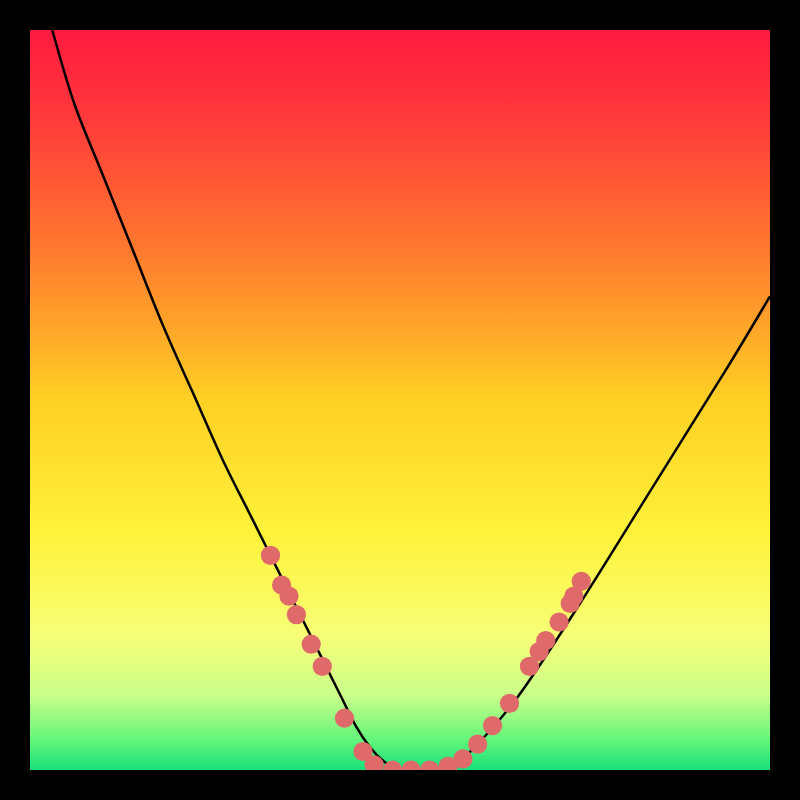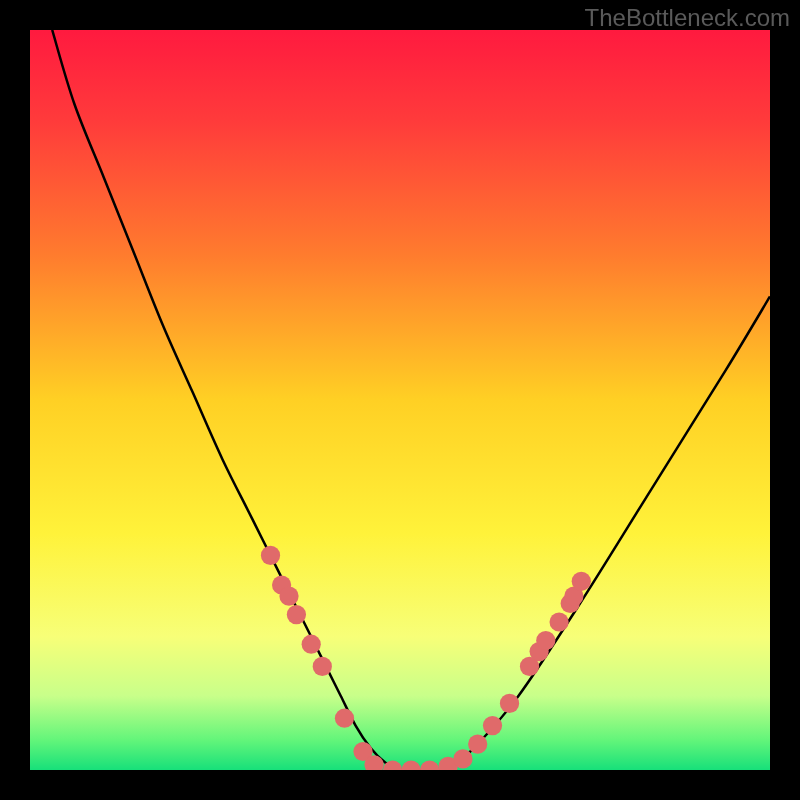--- a/index.html
+++ b/index.html
@@ -32,21 +32,20 @@
     top: 30px;
     width: 740px;
     height: 740px;
   }
   svg { display: block; }
 </style>
 </head>
 <body>
 
 <div class="outer">
-  <div class="watermark">TheBottleneck.com</div>
 
   <div class="plot">
     <svg id="plot-svg" viewBox="0 0 740 740" width="740" height="740">
       <defs>
         <linearGradient id="bg-grad" x1="0" y1="0" x2="0" y2="1">
             <stop offset="0%" stop-color="#ff1a3f"></stop>
             <stop offset="12%" stop-color="#ff3a3b"></stop>
             <stop offset="30%" stop-color="#ff7a2e"></stop>
             <stop offset="50%" stop-color="#ffd024"></stop>
             <stop offset="68%" stop-color="#fff23a"></stop>

